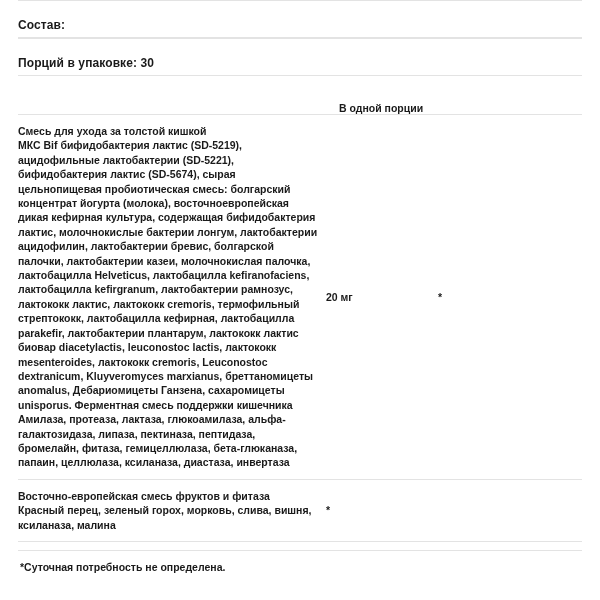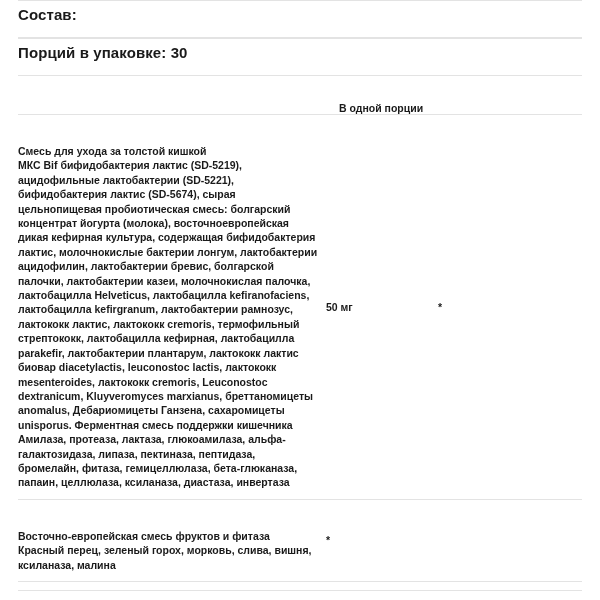--- a/index.html
+++ b/index.html
@@ -25,24 +25,24 @@
   
   .rule {
     height: 1px;
     background: #e3e3e3;
     width: 100%;
   }
 
   
   .info-row {
     display: flex;
-    align-items: flex-start;
+    align-items: flex-end;
     min-height: 26px;
     padding: 5px 0 5px 0;
-    font-size: 15px;
+    font-size: 12px;
     font-weight: bold;
     letter-spacing: 0.1px;
   }
 
   
   .col-head {
     display: flex;
     align-items: flex-end;
     height: 38px;
     font-size: 10.5px;
@@ -78,21 +78,21 @@
     font-weight: bold;
     line-height: 14.4px;
   }
 
   
   .nutrient-row.tall .amount-col,
   .nutrient-row.tall .dv-col {
     align-self: center;
   }
 
-  .desc-title { display: block; margin-top: 20px; }
+  .desc-title { display: block; }
   .desc-body  { display: block; }
 
   
   .footnote-row {
     font-size: 10.5px;
     font-weight: bold;
     padding: 9px 0 9px 2px;
     line-height: 14px;
   }
   .pad-top-gap { height: 8px; }
@@ -120,21 +120,21 @@
     <div class="spacer-col"></div>
     <div class="amount-col">В одной порции</div>
   </div>
   <div class="rule"></div>
 
   <div class="nutrient-row tall">
     <div class="desc-col">
       <span class="desc-title">Смесь для ухода за толстой кишкой</span>
       <span class="desc-body">МКС Bif бифидобактерия лактис (SD-5219), ацидофильные лактобактерии (SD-5221), бифидобактерия лактис (SD-5674), сырая цельнопищевая пробиотическая смесь: болгарский концентрат йогурта (молока), восточноевропейская дикая кефирная культура, содержащая бифидобактерия лактис, молочнокислые бактерии лонгум, лактобактерии ацидофилин, лактобактерии бревис, болгарской палочки, лактобактерии казеи, молочнокислая палочка, лактобацилла Helveticus, лактобацилла kefiranofaciens, лактобацилла kefirgranum, лактобактерии рамнозус, лактококк лактис, лактококк cremoris, термофильный стрептококк, лактобацилла кефирная, лактобацилла parakefir, лактобактерии плантарум, лактококк лактис биовар diacetylactis, leuconostoc lactis, лактококк mesenteroides, лактококк cremoris, Leuconostoc dextranicum, Kluyveromyces marxianus, бреттаномицеты anomalus, Дебариомицеты Ганзена, сахаромицеты unisporus. Ферментная смесь поддержки кишечника Амилаза, протеаза, лактаза, глюкоамилаза, альфа-галактозидаза, липаза, пектиназа, пептидаза, бромелайн, фитаза, гемицеллюлаза, бета-глюканаза, папаин, целлюлаза, ксиланаза, диастаза, инвертаза</span>
     </div>
-    <div class="amount-col">50 мг</div>
+    <div class="amount-col">20 мг</div>
     <div class="dv-col">*</div>
   </div>
   <div class="rule"></div>
 
   <div class="nutrient-row tall">
     <div class="desc-col">
       <span class="desc-title">Восточно-европейская смесь фруктов и фитаза</span>
       <span class="desc-body">Красный перец, зеленый горох, морковь, слива, вишня, ксиланаза, малина</span>
     </div>
     <div class="dv-col">*</div>

